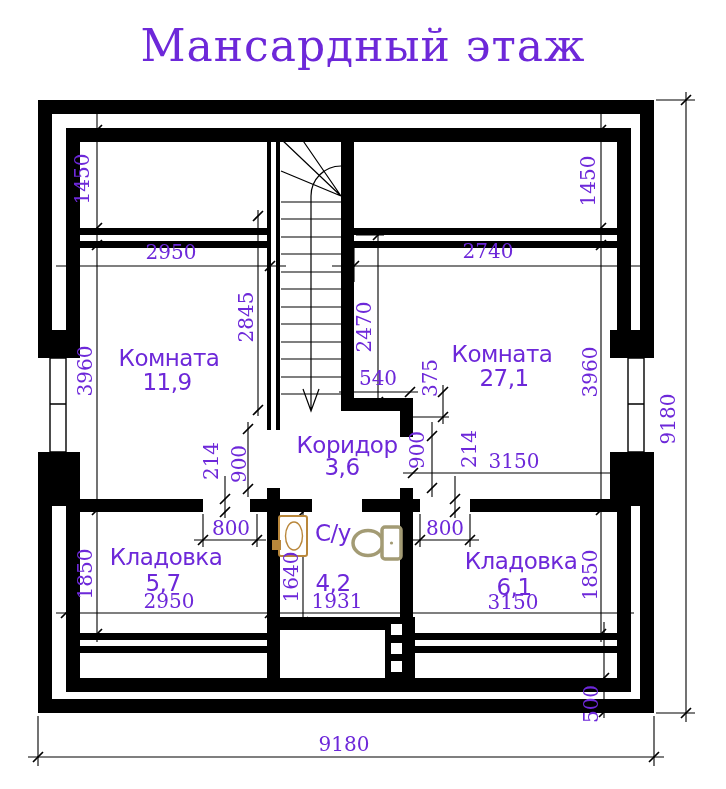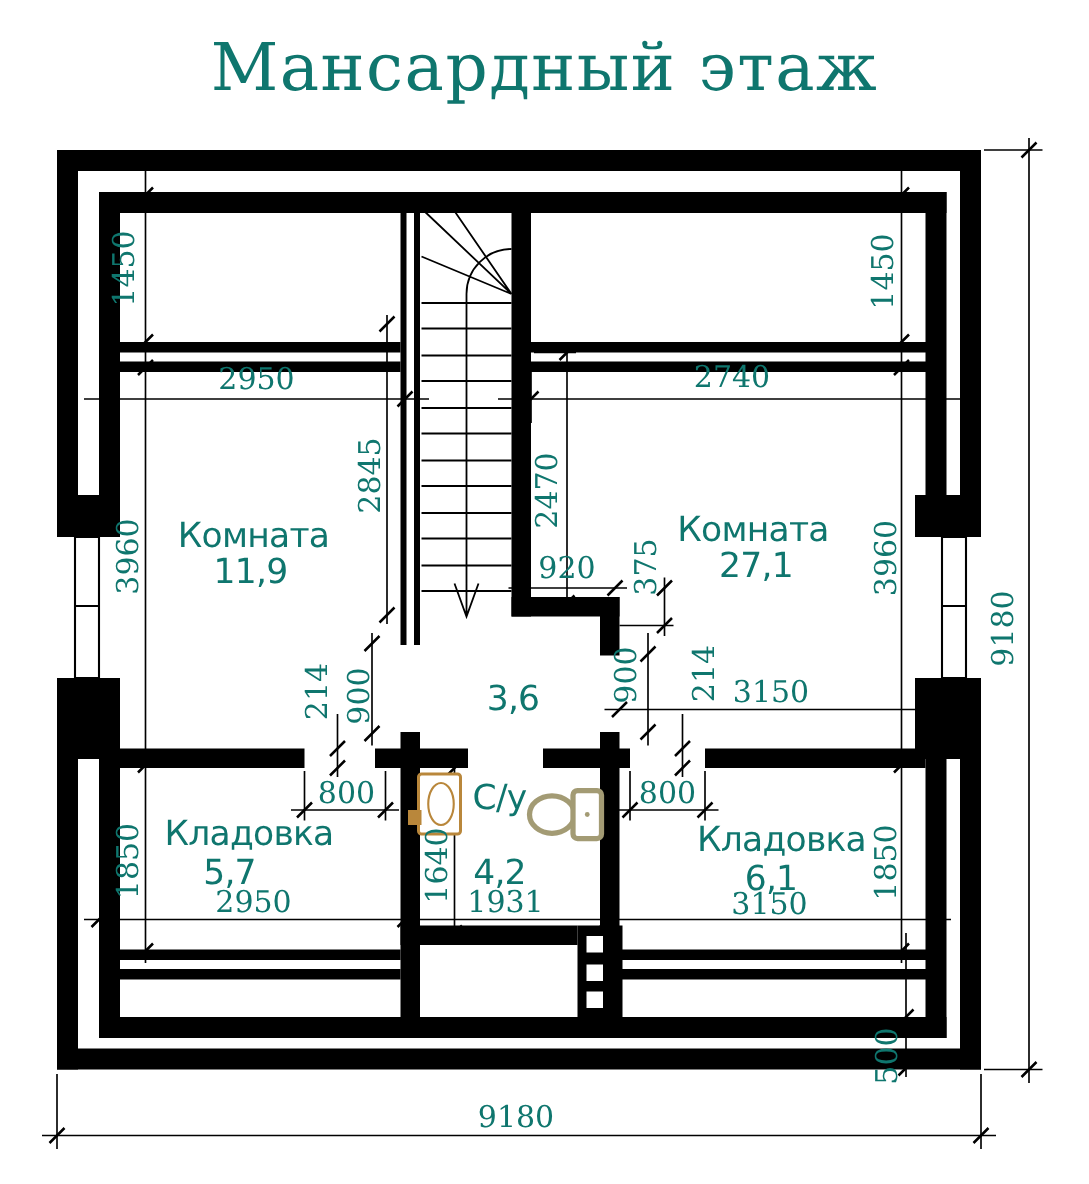--- a/index.html
+++ b/index.html
@@ -1,17 +1,17 @@
 <!DOCTYPE html>
 <html><head>
 <meta charset="utf-8">
 <style>
   html,body{margin:0;padding:0;background:#fff;}
   .stage{position:relative;width:726px;height:789px;background:#ffffff;overflow:hidden;
-         font-family:"DejaVu Sans",sans-serif;color:#0f766e;}
+         font-family:"DejaVu Sans",sans-serif;color:#6d28d9;}
   .stage svg{position:absolute;left:0;top:0;}
   .lbl{position:absolute;transform:translate(-50%,-50%);white-space:nowrap;line-height:1;}
   .lbl.v{transform:translate(-50%,-50%) rotate(-90deg);}
   .title{font-family:"DejaVu Serif",serif;font-size:44px;letter-spacing:1px;}
   .dim{font-family:"DejaVu Serif",serif;font-size:20px;}
   .room{font-size:23px;letter-spacing:-0.5px;}
 </style>
 </head>
 <body>
 
@@ -120,37 +120,38 @@
       <circle cx="391.5" cy="543" r="1.6" stroke="none" fill="#a39b74"></circle>
     </g>
   </svg>
 
   <div class="lbl title" style="left:363px;top:46px">Мансардный этаж</div>
 
   <div class="lbl room" style="left:169px;top:358px">Комната</div>
   <div class="lbl room" style="left:167px;top:382px">11,9</div>
   <div class="lbl room" style="left:502px;top:354px">Комната</div>
   <div class="lbl room" style="left:504px;top:378px">27,1</div>
+  <div class="lbl room" style="left:347px;top:445px">Коридор</div>
   <div class="lbl room" style="left:342px;top:467px">3,6</div>
   <div class="lbl room" style="left:333px;top:533px">С/у</div>
   <div class="lbl room" style="left:333px;top:583px">4,2</div>
   <div class="lbl room" style="left:166px;top:557px">Кладовка</div>
-  <div class="lbl room" style="left:153px;top:583px">5,7</div>
+  <div class="lbl room" style="left:163px;top:583px">5,7</div>
   <div class="lbl room" style="left:521px;top:561px">Кладовка</div>
   <div class="lbl room" style="left:514px;top:587px">6,1</div>
 
   <div class="lbl dim v" style="left:82px;top:179px">1450</div>
   <div class="lbl dim v" style="left:588px;top:181px">1450</div>
   <div class="lbl dim" style="left:171px;top:252px">2950</div>
   <div class="lbl dim" style="left:488px;top:251px">2740</div>
   <div class="lbl dim v" style="left:85px;top:371px">3960</div>
   <div class="lbl dim v" style="left:590px;top:372px">3960</div>
   <div class="lbl dim v" style="left:246px;top:317px">2845</div>
   <div class="lbl dim v" style="left:364px;top:327px">2470</div>
-  <div class="lbl dim" style="left:378px;top:378px">920</div>
+  <div class="lbl dim" style="left:378px;top:378px">540</div>
   <div class="lbl dim v" style="left:430px;top:378px">375</div>
   <div class="lbl dim v" style="left:211px;top:461px">214</div>
   <div class="lbl dim v" style="left:239px;top:464px">900</div>
   <div class="lbl dim v" style="left:417px;top:450px">900</div>
   <div class="lbl dim v" style="left:469px;top:449px">214</div>
   <div class="lbl dim" style="left:514px;top:461px">3150</div>
   <div class="lbl dim" style="left:231px;top:528px">800</div>
   <div class="lbl dim" style="left:445px;top:528px">800</div>
   <div class="lbl dim v" style="left:291px;top:577px">1640</div>
   <div class="lbl dim" style="left:337px;top:601px">1931</div>

